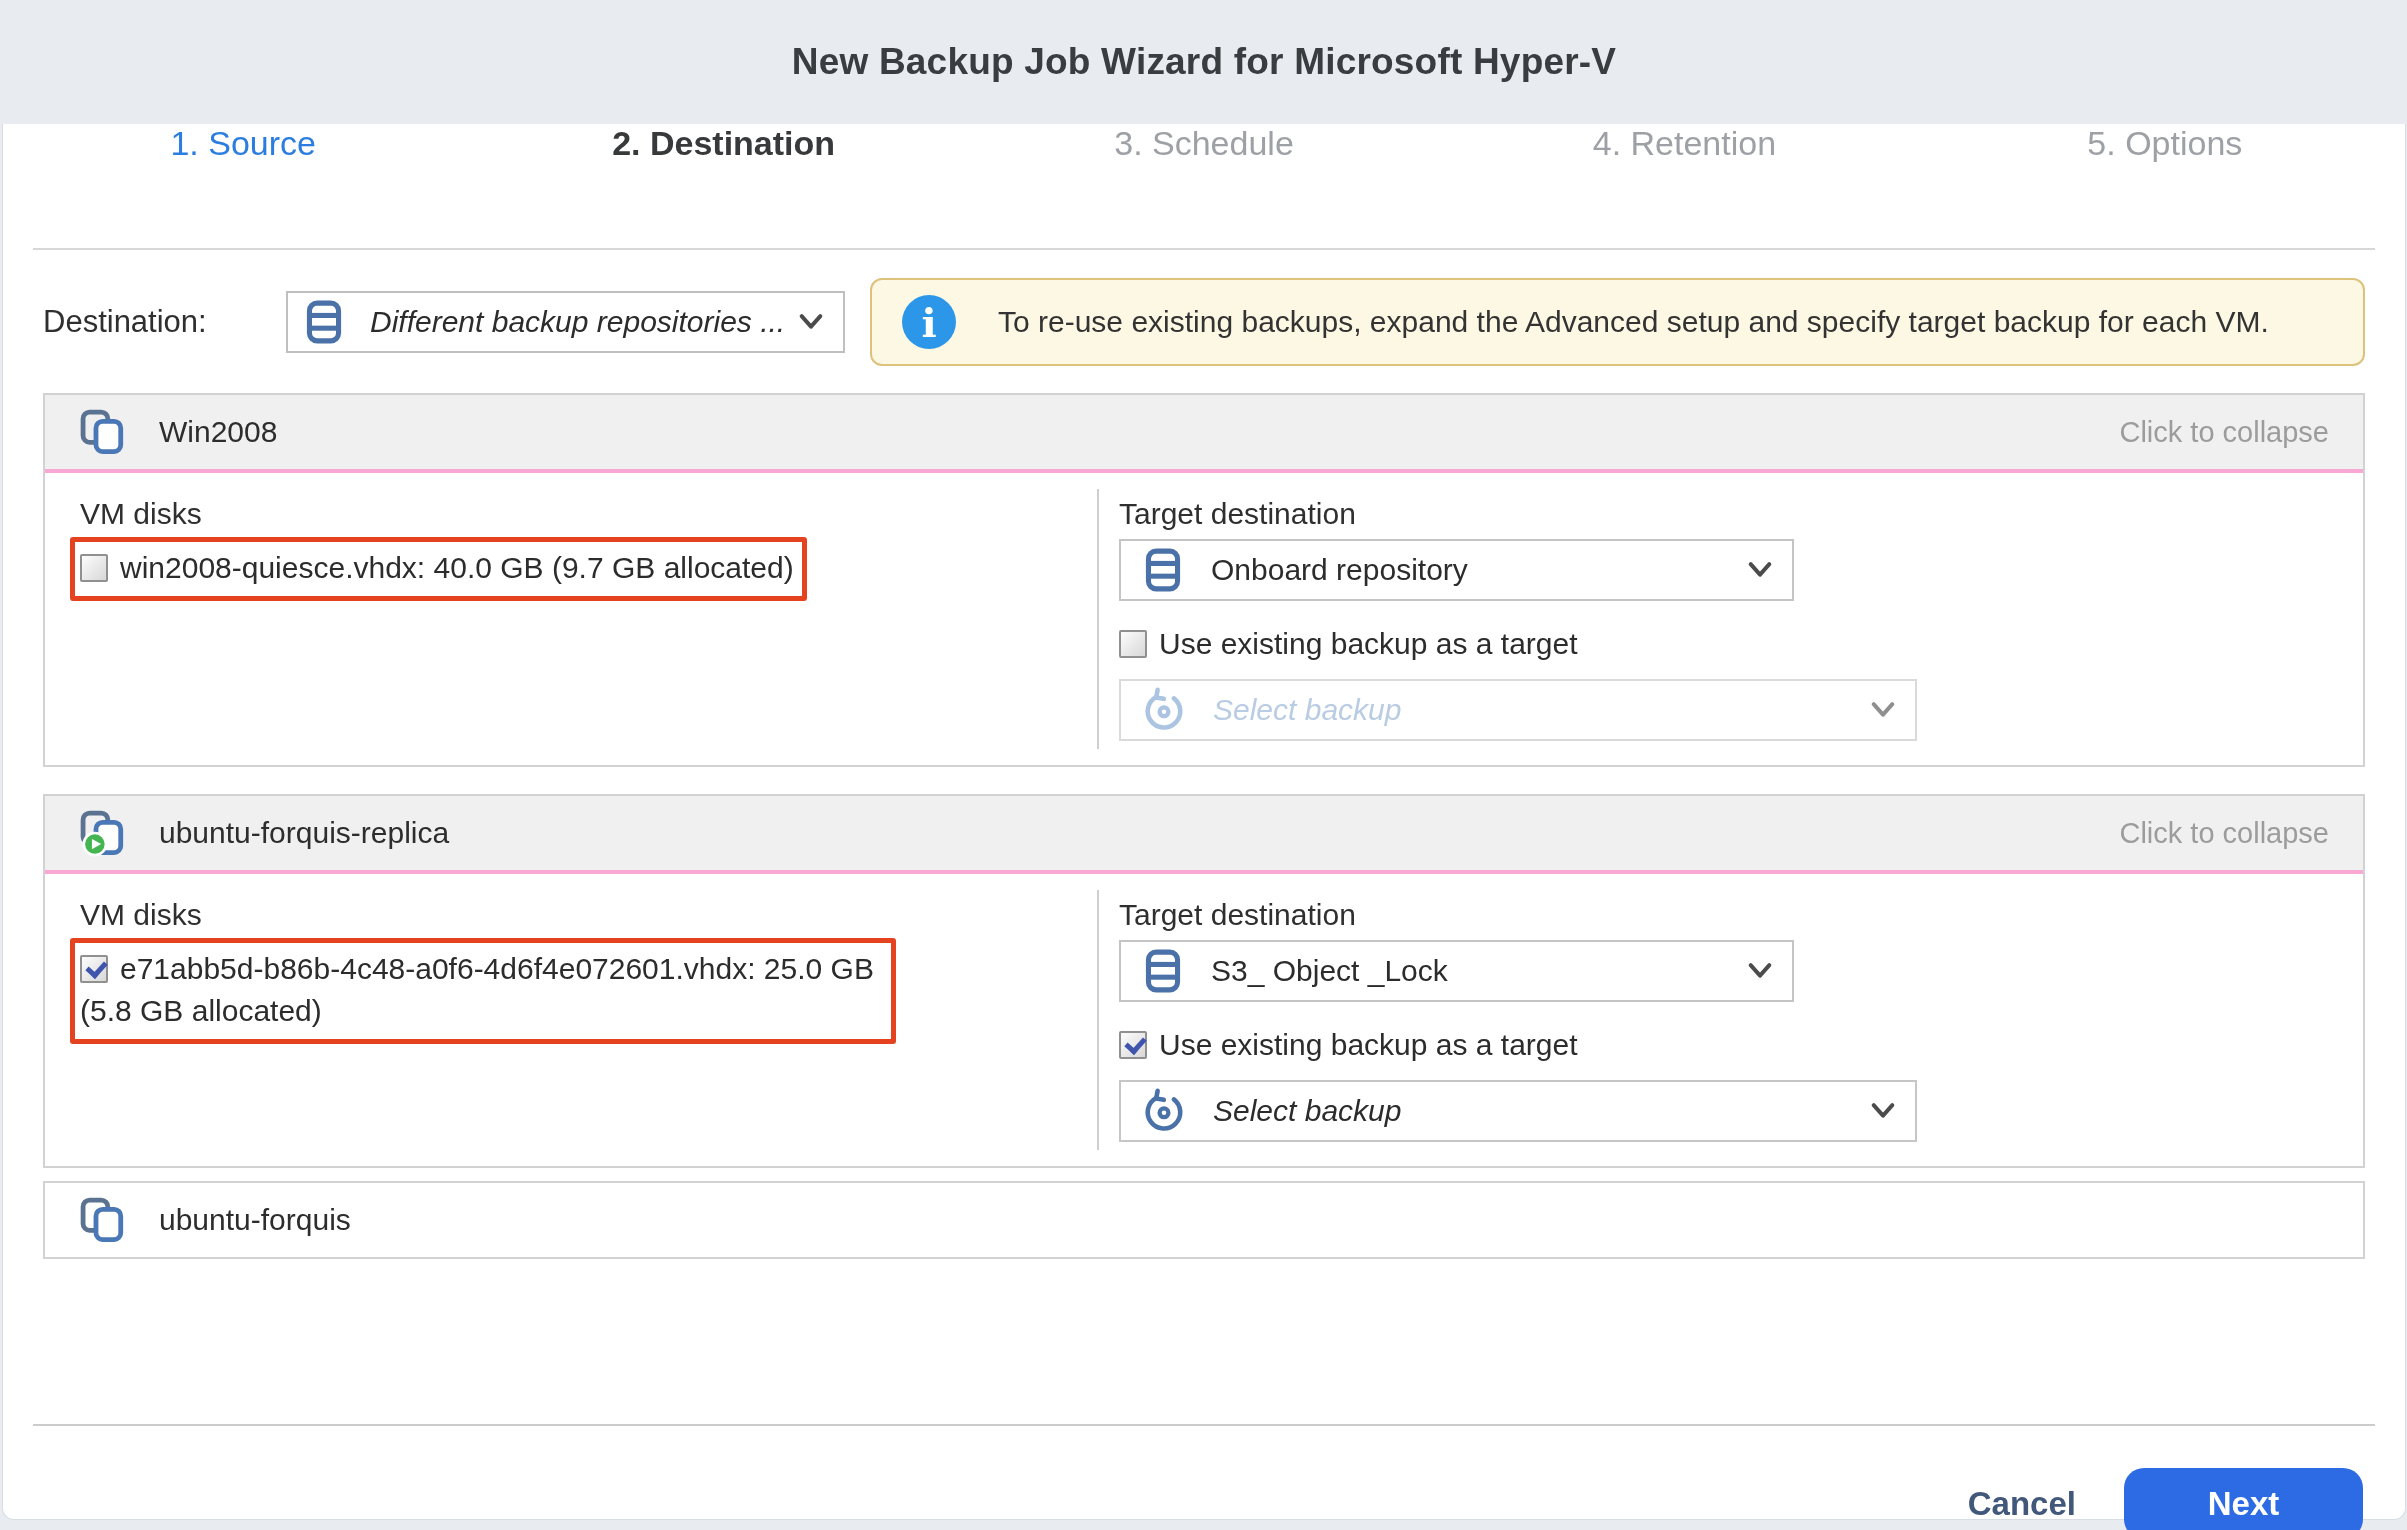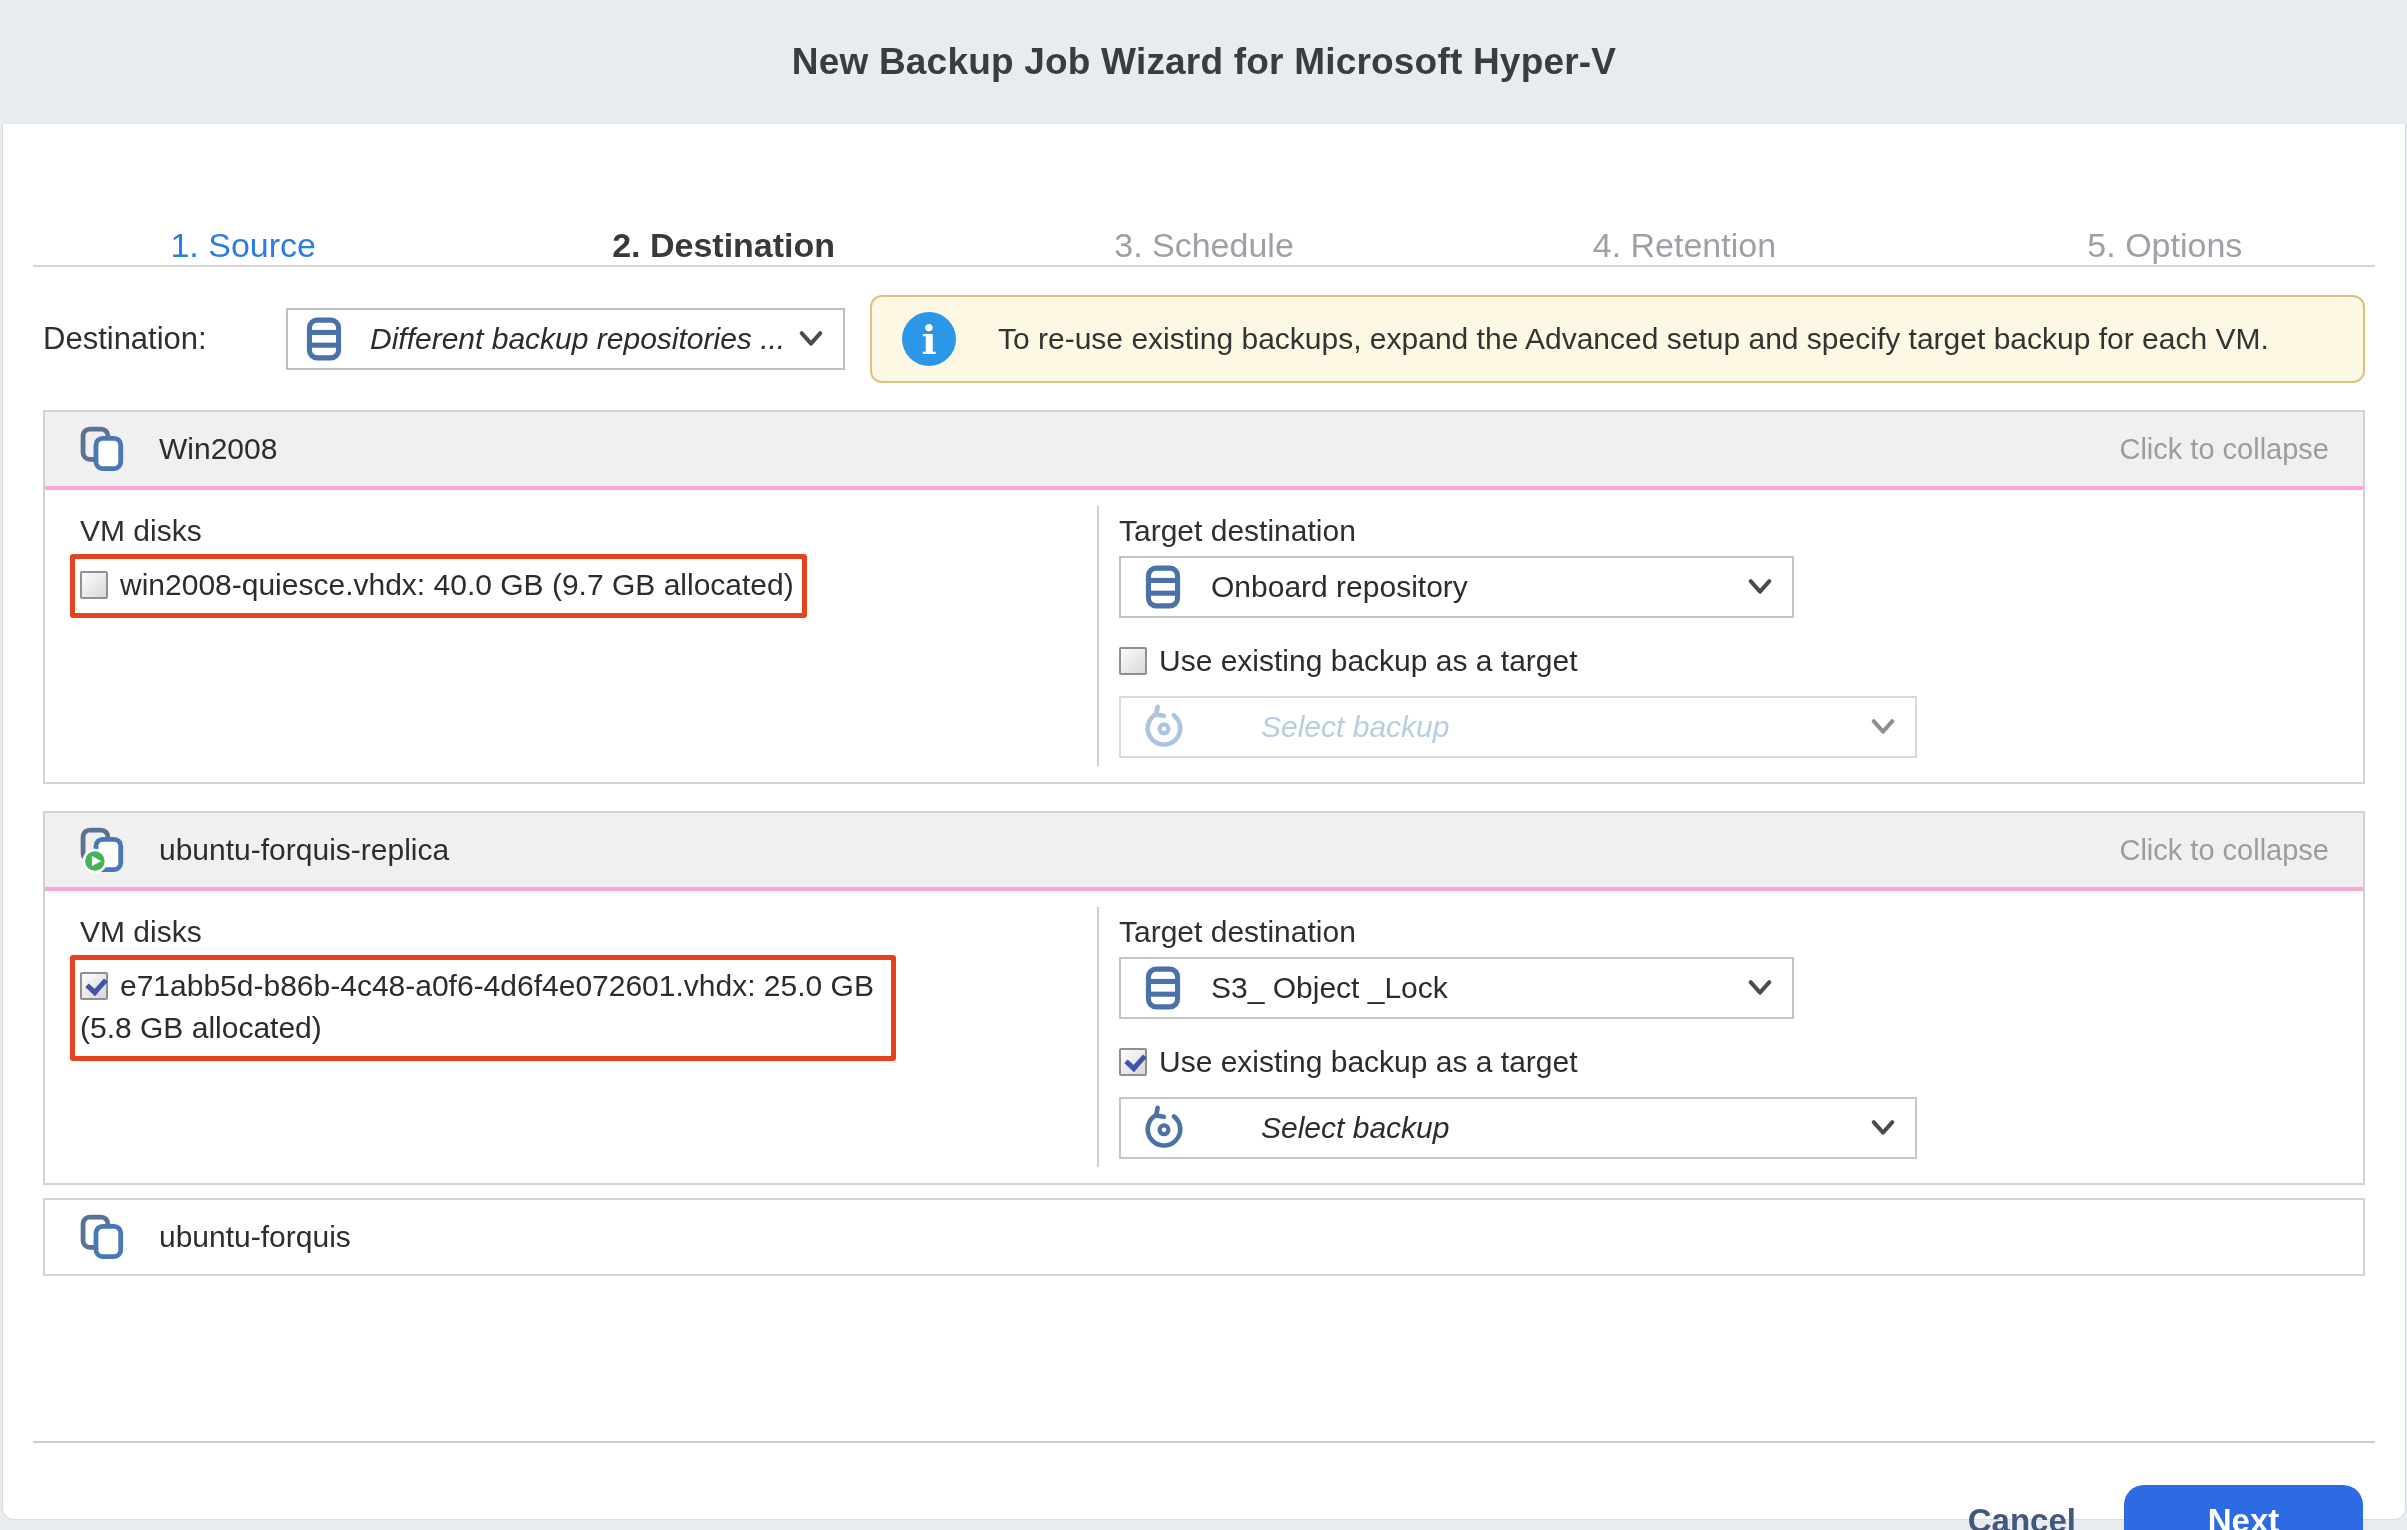--- a/index.html
+++ b/index.html
@@ -18,21 +18,21 @@
   .titlebar h1 { font-size:37px; font-weight:600; color:#3a3d40; letter-spacing:0.2px; }
 
   
   .card {
     position:relative; margin:0 2px; height:1396px;
     background:#ffffff; border:1px solid #d8dce3; border-top:none;
     border-radius:0 0 12px 12px;
   }
 
   
-  .steps { display:flex; height:141px; align-items:flex-end; }
+  .steps { display:flex; height:124px; align-items:flex-start; }
   .step { flex:1; text-align:center; font-size:34px; color:#9da1a6; cursor:default; }
   .step.done { color:#2b7de0; cursor:pointer; }
   .step.current { color:#37393b; font-weight:700; }
   .steps-divider { height:2px; background:#d7d7d7; margin:0 30px; }
 
   .content { padding:0 40px; }
 
   
   .dest-row { display:flex; align-items:center; margin-top:28px; }
   .dest-label { font-size:31px; color:#2f2f2f; width:243px; }
@@ -91,21 +91,21 @@
     border-left:5px solid #3f55ad; border-bottom:5px solid #3f55ad;
     transform:rotate(-48deg);
   }
 
   .dd-target { width:675px; margin-top:8px; padding-left:22px; border-color:#c4c4c4; }
   .dd-target .dd-text { margin-left:28px; }
 
   .check-row { display:flex; align-items:center; margin-top:26px; }
   .check-row .check-label { font-size:30px; color:#2c2c2c; margin-left:12px; cursor:pointer; }
 
-  .dd-select { width:798px; margin-top:18px; padding-left:20px; border-color:#c6c6c6;gap:48px; }
+  .dd-select { width:798px; margin-top:18px; padding-left:20px; border-color:#c6c6c6; }
   .dd-select .dd-text { font-style:italic; margin-left:26px; }
   .dd-select.disabled { border-color:#dadada; cursor:default; }
   .dd-select.disabled .dd-text { color:#b9cce4; }
 
   .vm-section.collapsed { height:78px; display:flex; align-items:center; padding:0 34px; margin-top:13px; cursor:pointer; }
   .vm-section.collapsed .vm-name { font-size:30px; color:#2d2d2d; margin-left:32px; }
 
   
   .footer-divider { height:2px; background:#cccccc; margin:165px 30px 0 30px; }
   .footer { display:flex; align-items:center; justify-content:flex-end; padding:42px 42px 0 0; }

